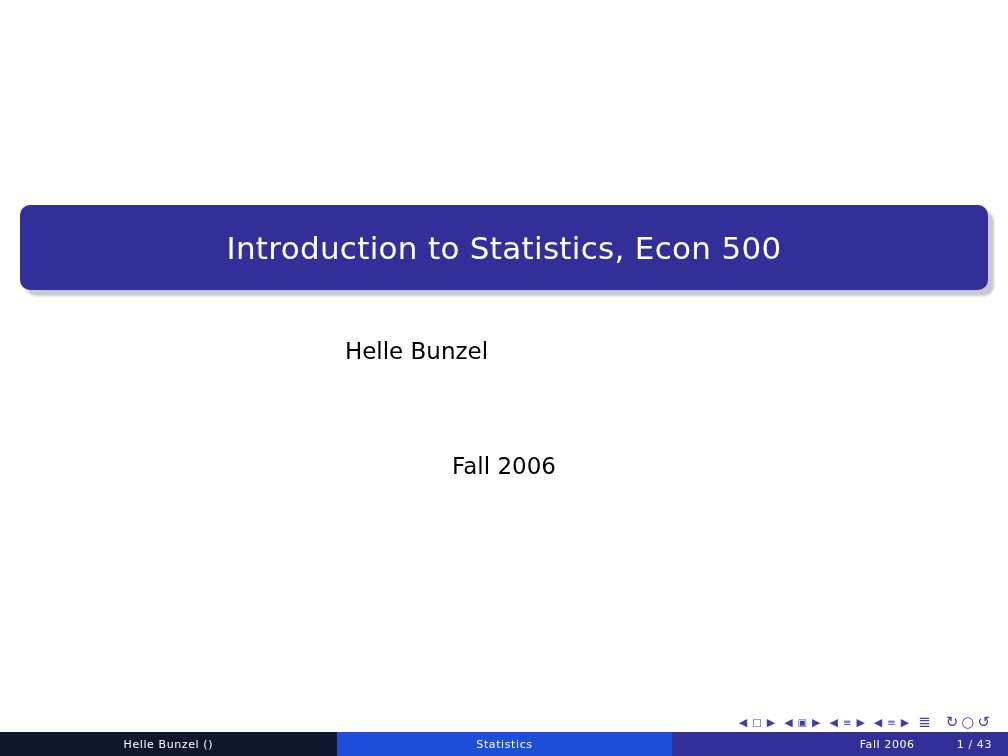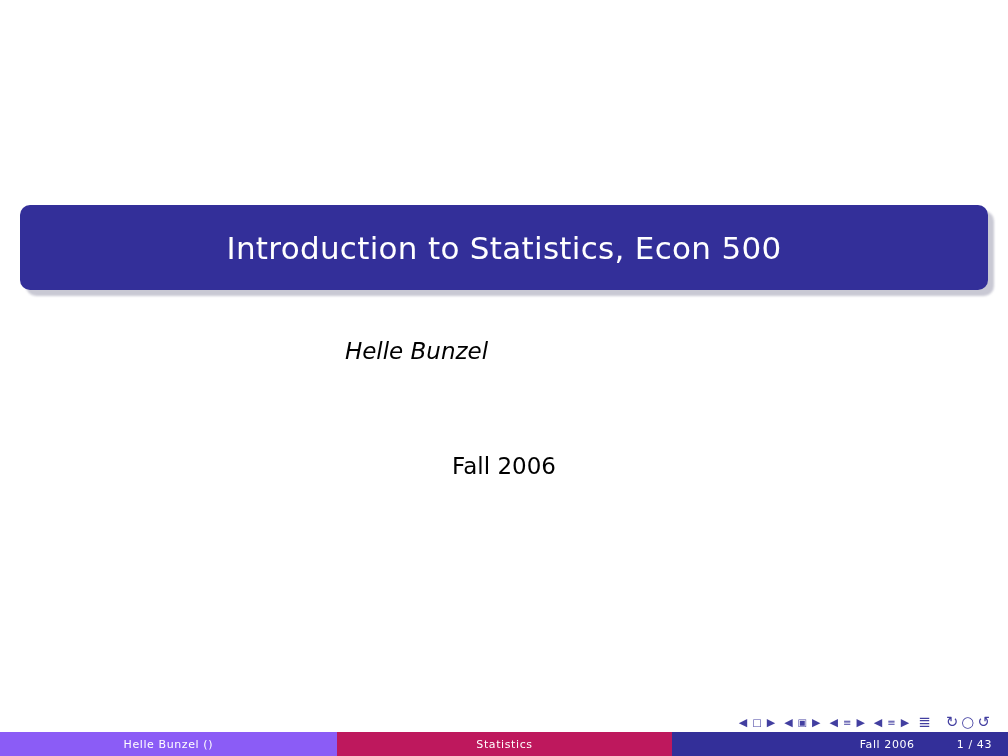--- a/index.html
+++ b/index.html
@@ -61,21 +61,20 @@
 
   
   .author {
     position: absolute;
     left: 0;
     top: 338px;
     width: 833px;
     text-align: center;
     font-size: 23px;
     color: #000000;
-    font-style: italic;
   }
   .date {
     position: absolute;
     left: 0;
     top: 453px;
     width: 1008px;
     text-align: center;
     font-size: 23px;
     color: #000000;
   }
@@ -118,29 +117,29 @@
     left: 0;
     bottom: 0;
     width: 1008px;
     height: 24px;
     display: flex;
     font-size: 11px;
     color: #ffffff;
   }
   .foot-left {
     width: 33.4%;
-    background: #8b5cf6;
+    background: #0f172a;
     display: flex;
     align-items: center;
     justify-content: center;
     letter-spacing: 0.6px;
   }
   .foot-mid {
     width: 33.3%;
-    background: #be185d;
+    background: #1d4ed8;
     display: flex;
     align-items: center;
     justify-content: center;
     letter-spacing: 0.6px;
   }
   .foot-right {
     width: 33.3%;
     background: #332f99;
     display: flex;
     align-items: center;

